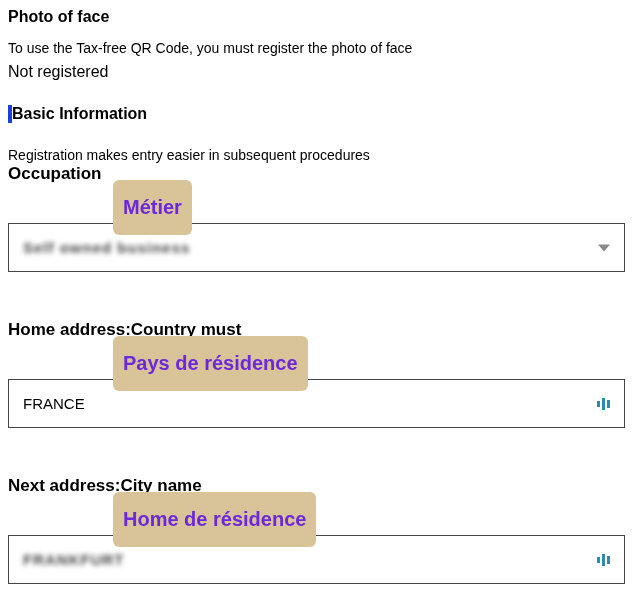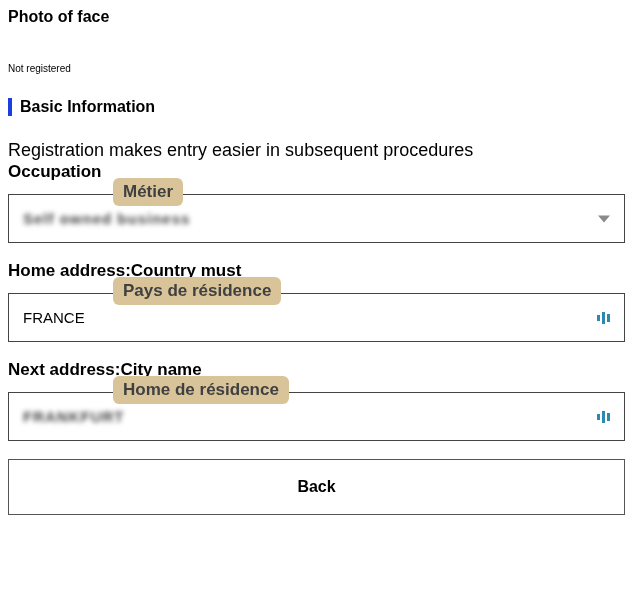--- a/index.html
+++ b/index.html
@@ -15,62 +15,62 @@
       font-weight: bold;
       font-size: 16px;
       margin-bottom: 13px;
     }
     .description {
       font-size: 14px;
       margin-bottom: 6px;
       line-height: 1.3;
     }
     .status {
-      font-size: 10px;
+      font-size: 16px;
       margin-bottom: 24px;
     }
     .bar-heading {
       border-left: 4px solid #1a3ee0;
-      padding-left: 8px;
+      padding-left: 0;
       font-weight: bold;
       font-size: 16px;
       margin-bottom: 24px;
     }
     .subtext {
-      font-size: 18px;
+      font-size: 14px;
       margin-bottom: 1px;
     }
     .field-label {
       font-weight: bold;
       font-size: 17px;
       margin-bottom: 0;
     }
     .badge-row {
       margin-top: -4px;
       margin-bottom: -12px;
       position: relative;
       z-index: 2;
     }
     .badge {
       display: inline-block;
       background: #d9c49a;
-      color: #404040;
+      color: #6d28d9;
       font-weight: bold;
-      padding: 4px 10px;
+      padding: 16px 10px;
       border-radius: 6px;
       margin-left: 105px;
-      font-size: 17px;
+      font-size: 20px;
     }
     .input-box {
       width: 100%;
       border: 1px solid #444;
       padding: 15px 40px 15px 14px;
       font-size: 15px;
       position: relative;
-      margin-bottom: 18px;
+      margin-bottom: 48px;
       background: #fff;
     }
     .blurred {
       color: #444;
       filter: blur(2.5px);
       font-weight: bold;
       letter-spacing: 1px;
     }
     .chevron {
       position: absolute;
@@ -122,21 +122,21 @@
     .btn-next {
       background: #1a3ee0;
       color: #fff;
     }
   </style>
 </head>
 <body>
 
 <div class="section-title">Photo of face</div>
 <div class="description">
-  <br>
+  <span>To use the Tax-free QR Code, you must register the photo of face</span><br>
 </div>
 <div class="status">Not registered</div>
 
 <div class="bar-heading">Basic Information</div>
 
 <div class="subtext">Registration makes entry easier in subsequent procedures</div>
 <div class="field-label">Occupation</div>
 <div class="badge-row">
   <span class="badge">Métier</span>
 </div>

